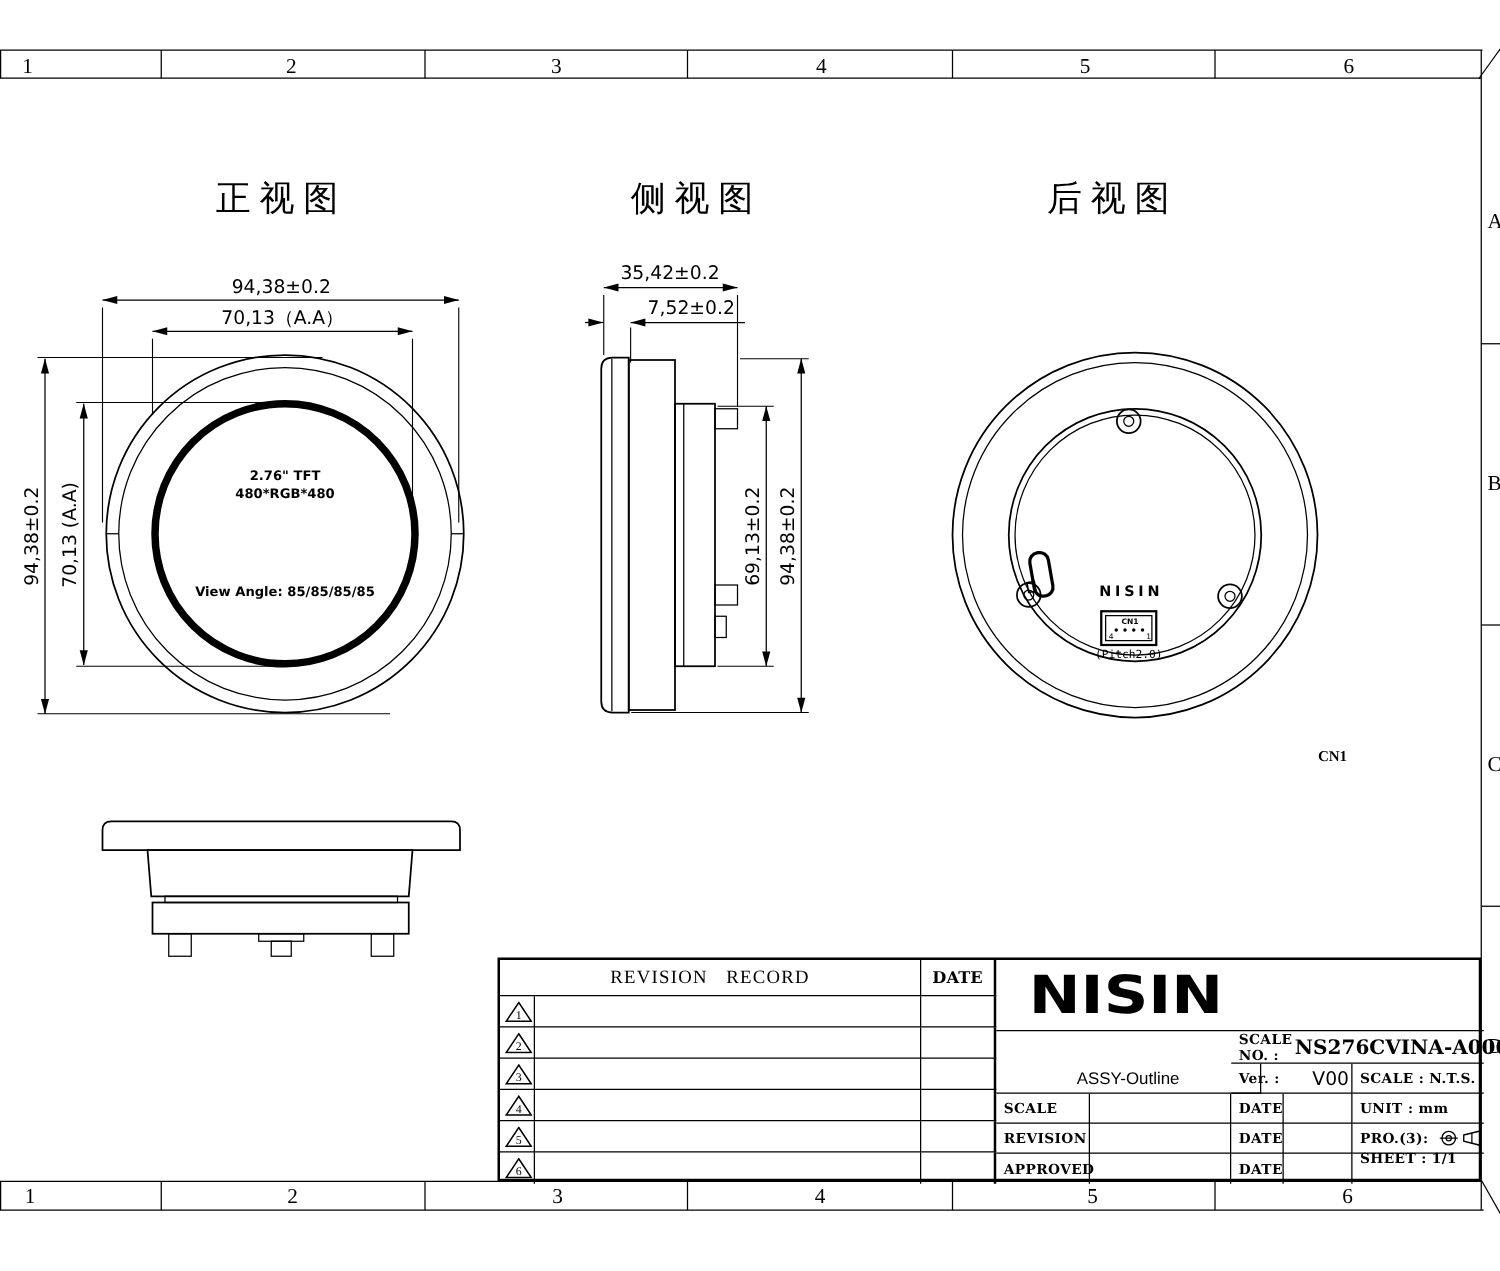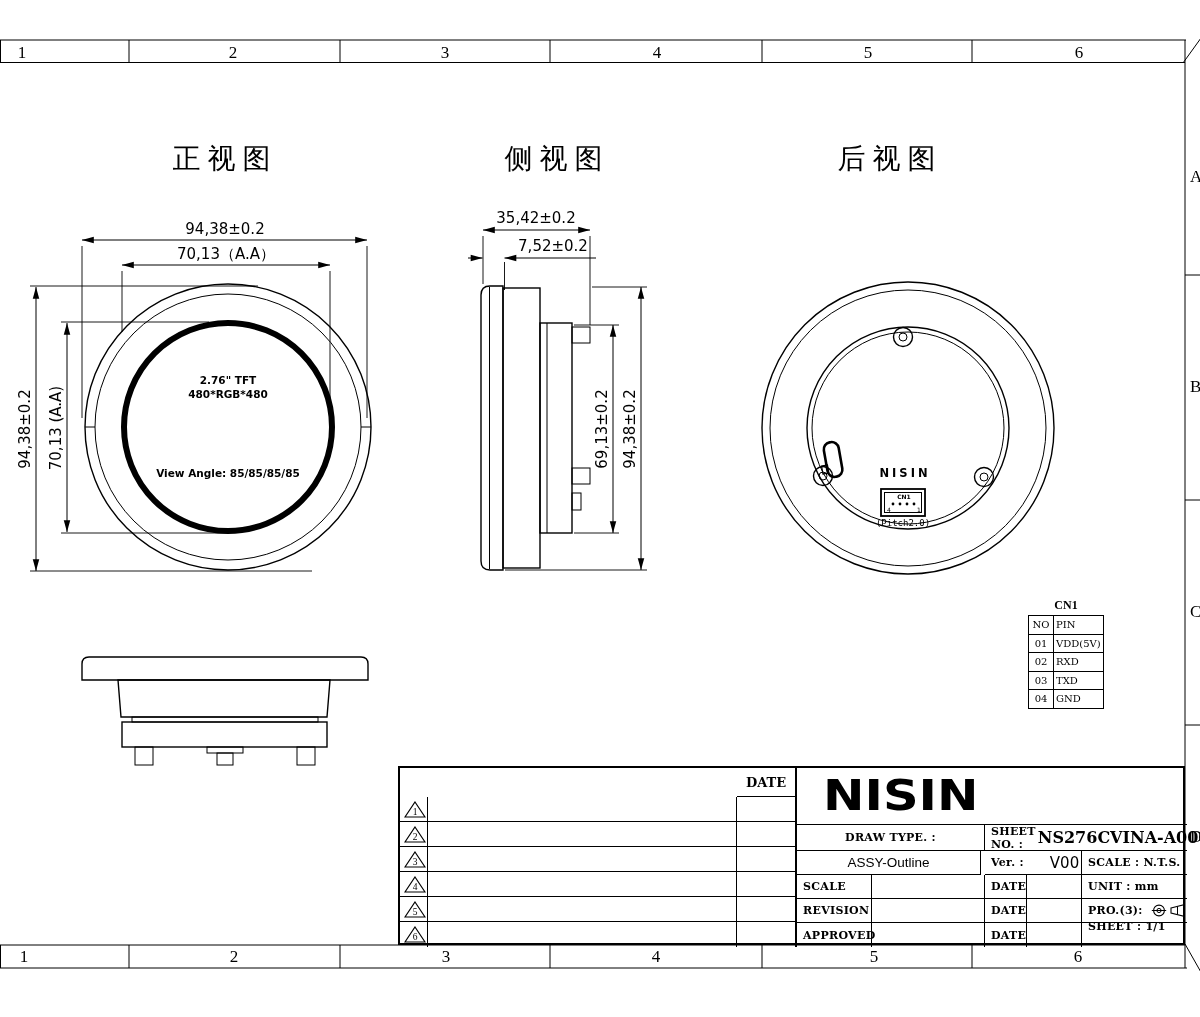--- a/index.html
+++ b/index.html
@@ -226,48 +226,25 @@
   <span class="zonenum" style="left:874px;top:947px;">5</span>
   <span class="zonenum" style="left:1078px;top:947px;">6</span>
 
   <span class="zoneletter" style="left:1190px;top:177px;">A</span>
   <span class="zoneletter" style="left:1190px;top:387px;">B</span>
   <span class="zoneletter" style="left:1190px;top:612px;">C</span>
   <span class="zoneletter" style="left:1190px;top:837px;">D</span>
 
   <div class="cn1wrap">
     <div class="cn1title">CN1</div>
-    <table class="cn1tbl">
-      <tbody>
-          <tr>
-        <td class="no">NO</td>
-        <td>PIN</td>
-          </tr>
-      <tr>
-        <td class="no">01</td>
-        <td>VDD(5V)</td>
-          </tr>
-      <tr>
-        <td class="no">02</td>
-        <td>RXD</td>
-          </tr>
-      <tr>
-        <td class="no">03</td>
-        <td>TXD</td>
-          </tr>
-      <tr>
-        <td class="no">04</td>
-        <td>GND</td>
-          </tr>
-    </tbody>
-      </table>
   </div>
 
   <div class="tb">
 
+    <div class="cell ctr bR bB revhead" style="left:0;top:0;width:337px;height:29px;">REVISION RECORD</div>
     <div class="cell ctr bR2 bB datehead" style="left:337px;top:0;width:60px;height:29px;">DATE</div>
 
     <div class="cell bR1 bB1" style="left:0;top:29px;width:28px;height:25px;">
       <svg class="trimark" width="22" height="17">
           <polygon points="11,1 21,16 1,16" fill="none" stroke="#000" stroke-width="1.2"></polygon>
           <text x="11" y="14" text-anchor="middle" style="font:9.5px 'Liberation Serif',serif">1</text>
         </svg>
       </div>
     <div class="cell bR bB1" style="left:28px;top:29px;width:309px;height:25px;"></div>
     <div class="cell bR2 bB1" style="left:337px;top:29px;width:60px;height:25px;"></div>
@@ -314,27 +291,26 @@
           <text x="11" y="14" text-anchor="middle" style="font:9.5px 'Liberation Serif',serif">6</text>
         </svg>
       </div>
     <div class="cell bR" style="left:28px;top:154px;width:309px;height:25px;"></div>
     <div class="cell bR2" style="left:337px;top:154px;width:60px;height:25px;"></div>
 
     <div class="cell bB" style="left:397px;top:0;width:390px;height:57px;">
       <div class="logo">NISIN</div>
     </div>
 
-    <div class="cell ctr bR bB lbl" style="left:397px;top:57px;width:188px;height:26px;">DRAW TYPE. :</div>
     <div class="cell bB padl" style="left:585px;top:57px;width:202px;height:26px;">
-      <span class="lbl">SHEET NO. :</span>
+      <span class="lbl">SCALE NO. :</span>
       <span class="drawno">NS276CVINA-A000-K</span>
     </div>
 
-    <div class="cell ctr bR bB assy" style="left:397px;top:83px;width:184px;height:24px;">ASSY-Outline</div>
+    <div class="cell ctr bR bB assy" style="left:397px;top:83px;width:212px;height:24px;">ASSY-Outline</div>
     <div class="cell bR bB padl" style="left:585px;top:83px;width:97px;height:24px;">
       <span class="lbl">Ver. :</span>
       <span class="verval">V00</span>
     </div>
     <div class="cell bB padl lbl" style="left:682px;top:83px;width:105px;height:24px;">SCALE : N.T.S.</div>
 
     <div class="cell bR bB padl lbl" style="left:397px;top:107px;width:75px;height:24px;">SCALE</div>
     <div class="cell bR bB" style="left:472px;top:107px;width:113px;height:24px;"></div>
     <div class="cell bR bB padl lbl" style="left:585px;top:107px;width:42px;height:24px;">DATE</div>
     <div class="cell bR bB" style="left:627px;top:107px;width:55px;height:24px;"></div>

